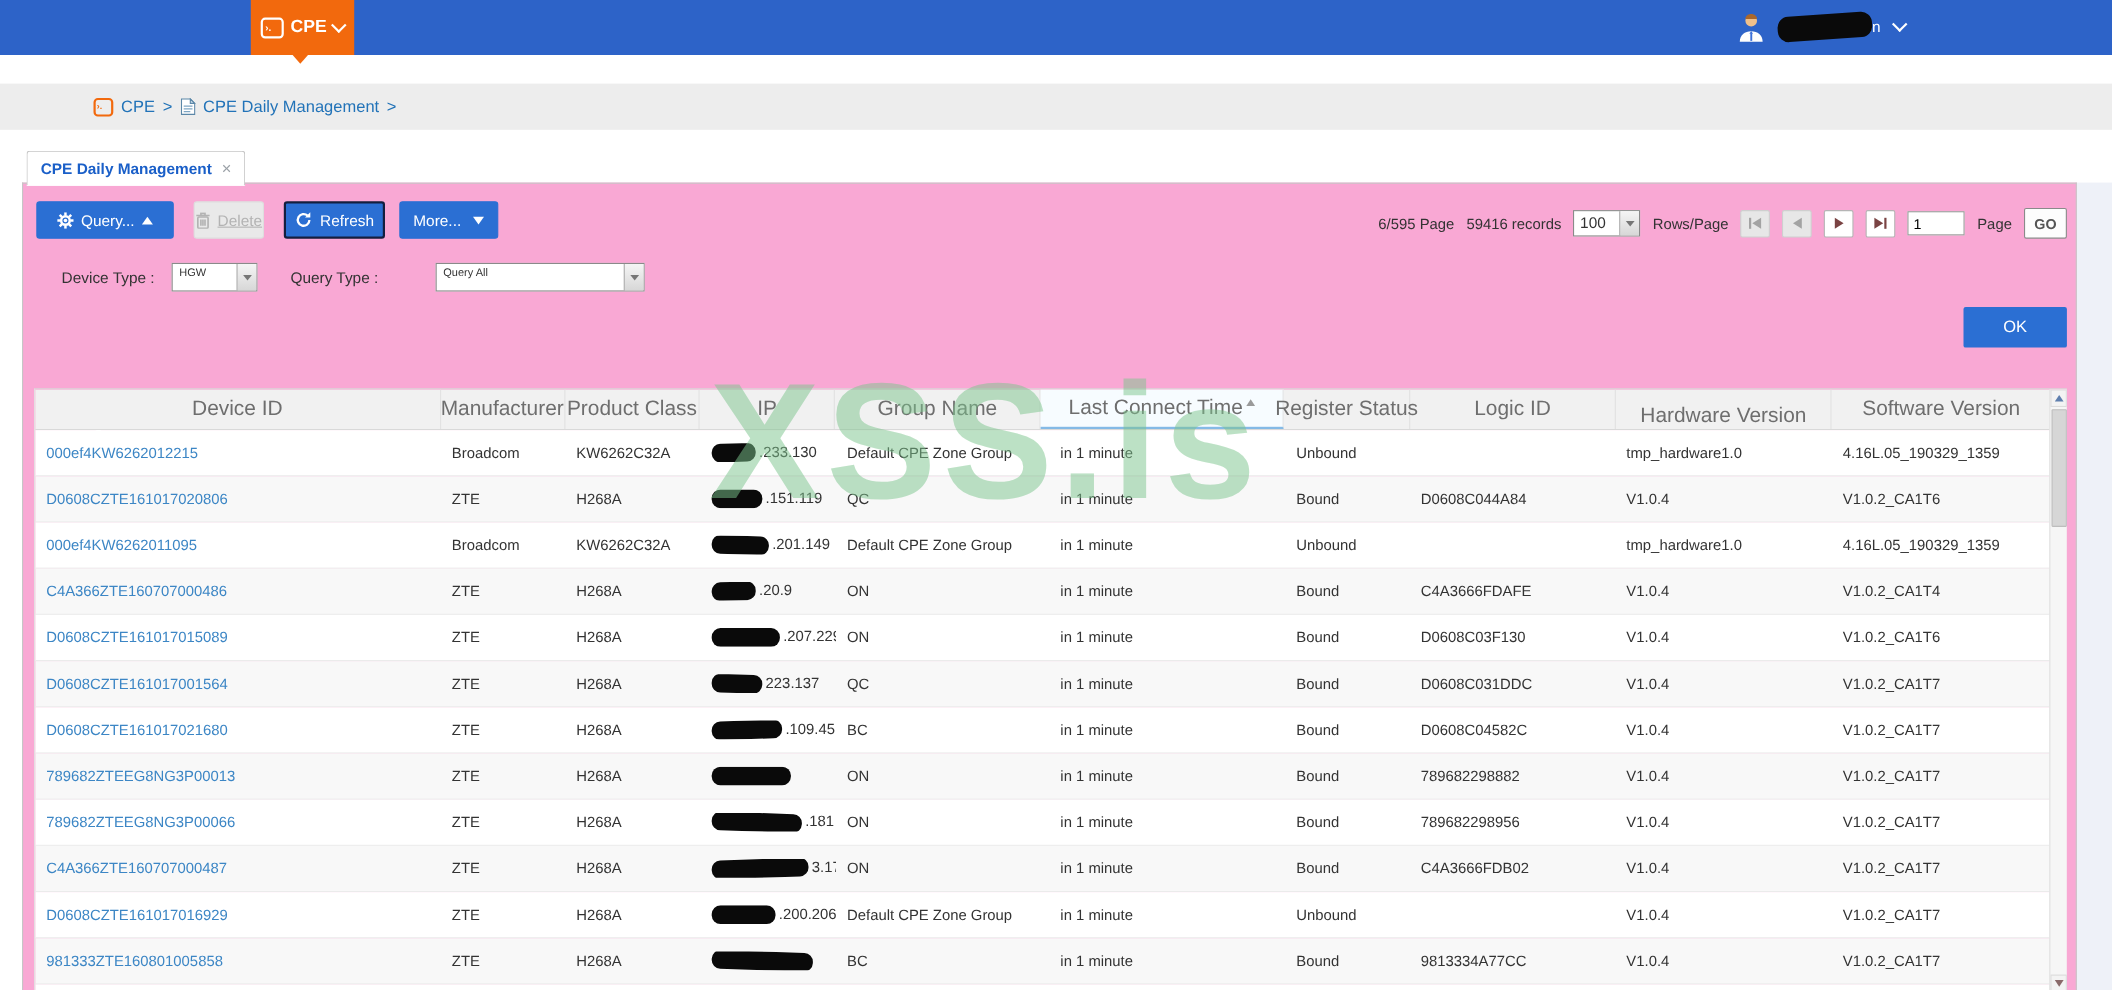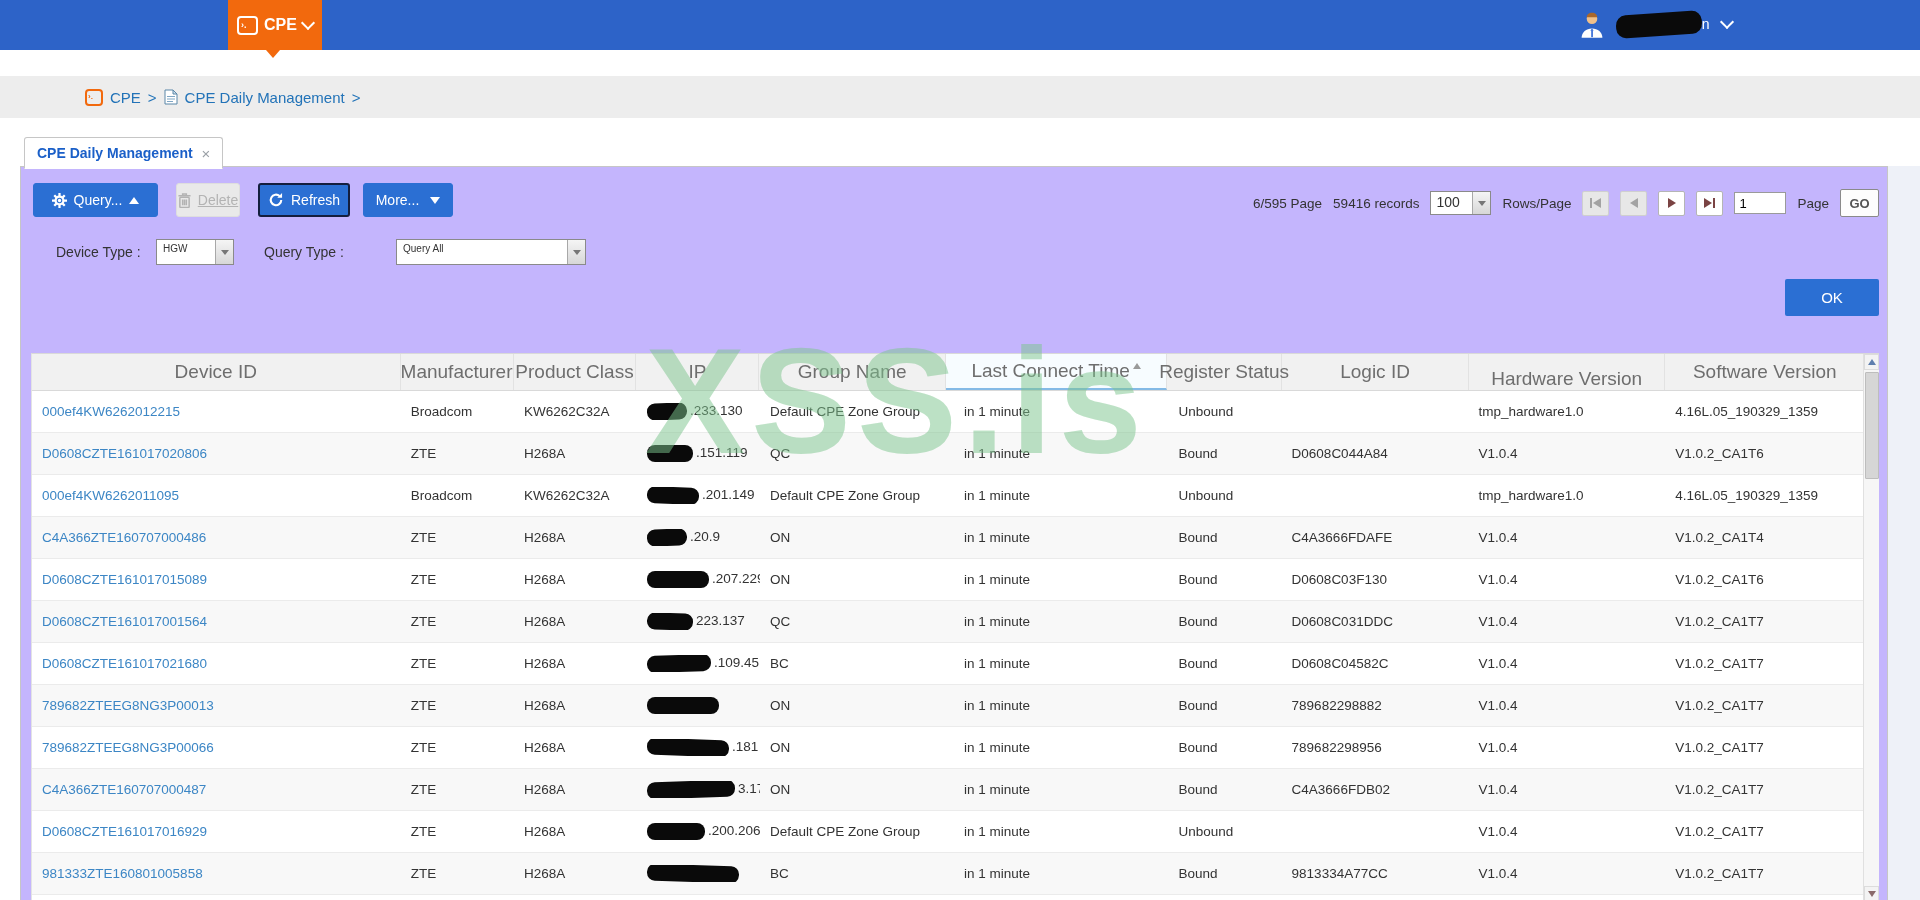--- a/index.html
+++ b/index.html
@@ -37,21 +37,21 @@
   .bc-sep{color:#2273b8;}
 
   
   .tab{position:absolute;top:137px;left:24px;height:30px;background:#fff;border:1px solid #c6c6c6;
        border-bottom:1px solid #fff;border-radius:3px 3px 0 0;display:flex;align-items:center;
        padding:0 12px;z-index:3;cursor:pointer;}
   .tab-label{color:#1a5fc8;font-weight:bold;font-size:14px;}
   .tab-close{color:#9aa0a6;margin-left:9px;font-size:15px;cursor:pointer;}
 
   
-  .panel{position:absolute;top:166px;left:20px;width:1866px;height:734px;background:#c4b5fd;
+  .panel{position:absolute;top:166px;left:20px;width:1866px;height:734px;background:#f9a8d4;
          border:1px solid #c6c6c6;border-bottom:none;box-sizing:content-box;}
   .right-strip{position:absolute;top:166px;left:1888px;width:32px;height:734px;background:#eef1f8;}
 
   
   .toolbar{position:absolute;top:16px;left:12px;display:flex;align-items:center;}
   .btn{height:34px;border-radius:3px;font-size:14px;display:flex;align-items:center;justify-content:center;
        gap:7px;color:#fff;background:#2b6fd3;border:1px solid #2b6fd3;cursor:pointer;box-sizing:border-box;}
   .btn-query{width:125px;margin-right:18px;}
   .btn-delete{width:64px;margin-right:18px;background:#e9e9e9;border-color:#dedede;color:#b3b3b3;cursor:default;text-decoration:underline;}
   .btn-refresh{width:92px;margin-right:13px;border:2px solid #141e3e;}

